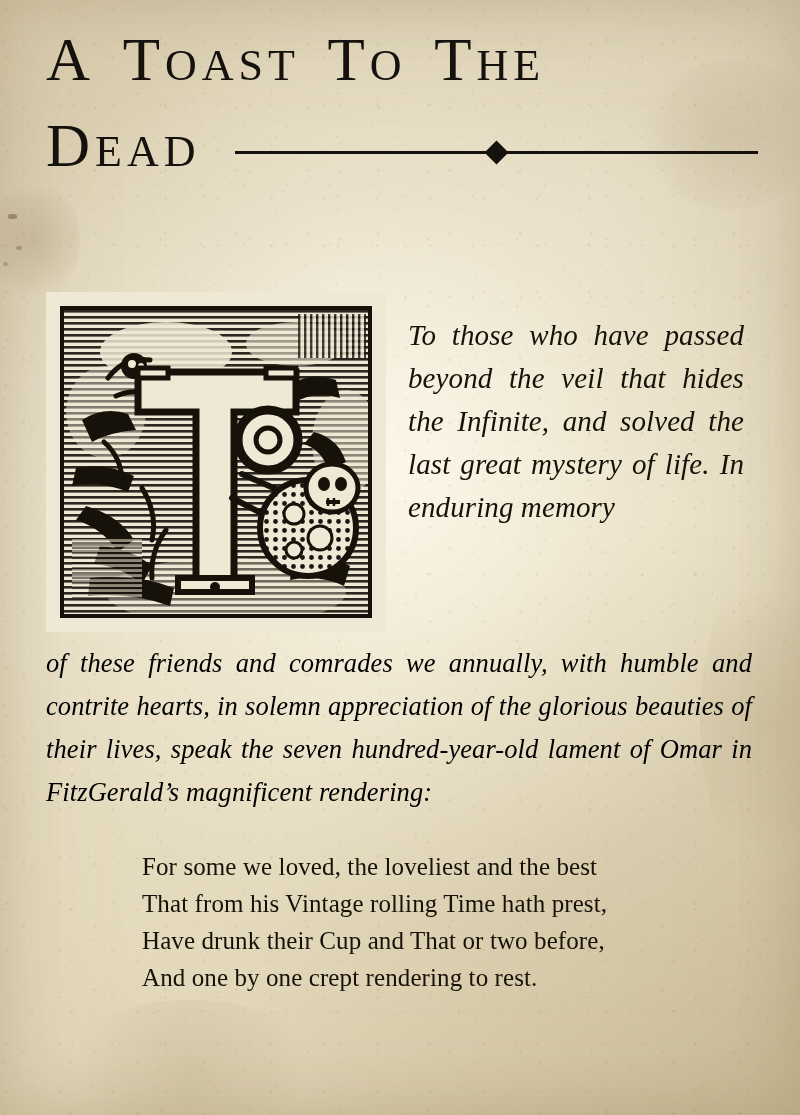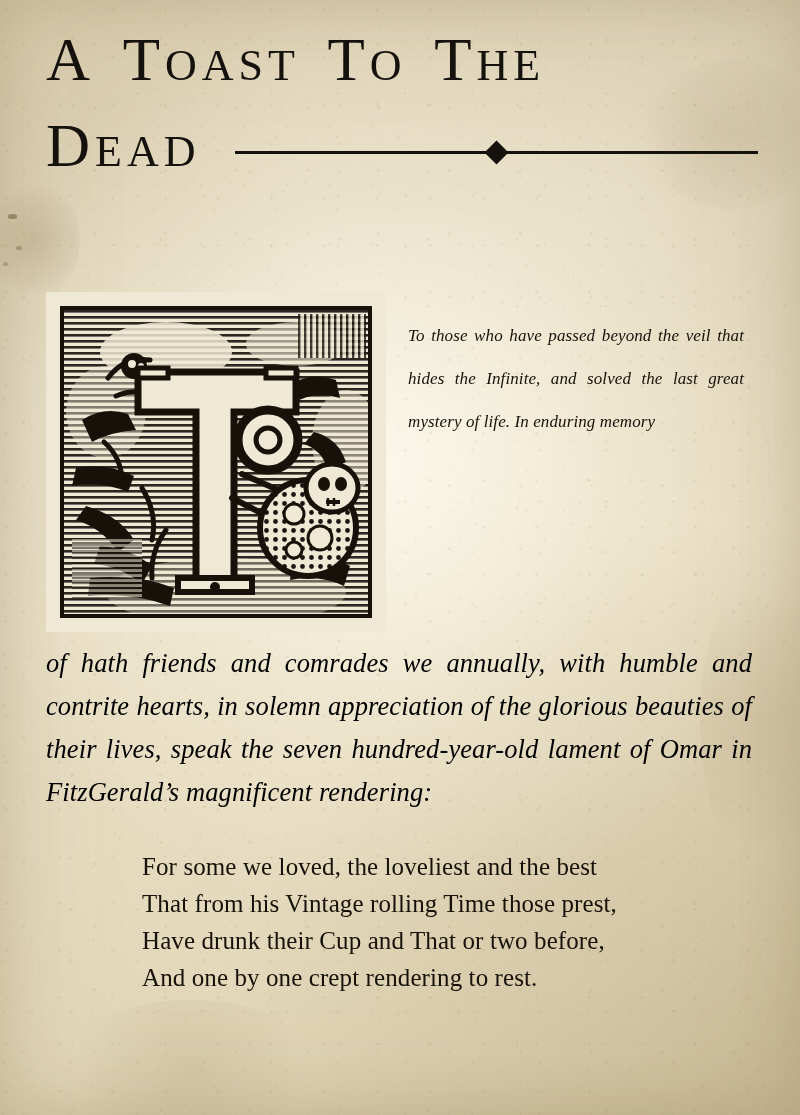--- a/index.html
+++ b/index.html
@@ -149,21 +149,21 @@
     font-size: 27px;
     line-height: 45px;
     text-align: justify;
     text-align-last: left;
     margin: 0;
     letter-spacing: .2px;
   }
 
   .quote-lead {
     font-style: italic;
-    font-size: 17px;
+    font-size: 29px;
     line-height: 43px;
     text-align: justify;
     text-align-last: left;
     margin: 26px 8px 0 0;
     letter-spacing: .1px;
   }
   .quote-cont {
     font-style: italic;
     font-size: 26.5px;
     line-height: 43px;
@@ -311,22 +311,22 @@
         </g>
       </svg>
     </div>
 
     <div class="col-text">
       <p class="quote-lead">To those who have passed beyond the veil that hides the Infinite, and solved the last great mystery of life.  In enduring memory</p>
     </div>
 
     <div style="clear:both;"></div>
 
-    <p class="quote-cont">of hath friends and comrades we annually, with humble and contrite hearts, in solemn appreciation of the glorious beauties of their lives, speak the seven hundred-year-old lament of Omar in FitzGerald’s magnificent rendering:</p>
+    <p class="quote-cont">of these friends and comrades we annually, with humble and contrite hearts, in solemn appreciation of the glorious beauties of their lives, speak the seven hundred-year-old lament of Omar in FitzGerald’s magnificent rendering:</p>
 
     <div class="verse">
       <div>For some we loved, the loveliest and the best</div>
-      <div>That from his Vintage rolling Time those prest,</div>
+      <div>That from his Vintage rolling Time hath prest,</div>
       <div>Have drunk their Cup and That or two before,</div>
       <div>And one by one crept rendering to rest.</div>
     </div>
   </div>
 </div>
 
 </body></html>

